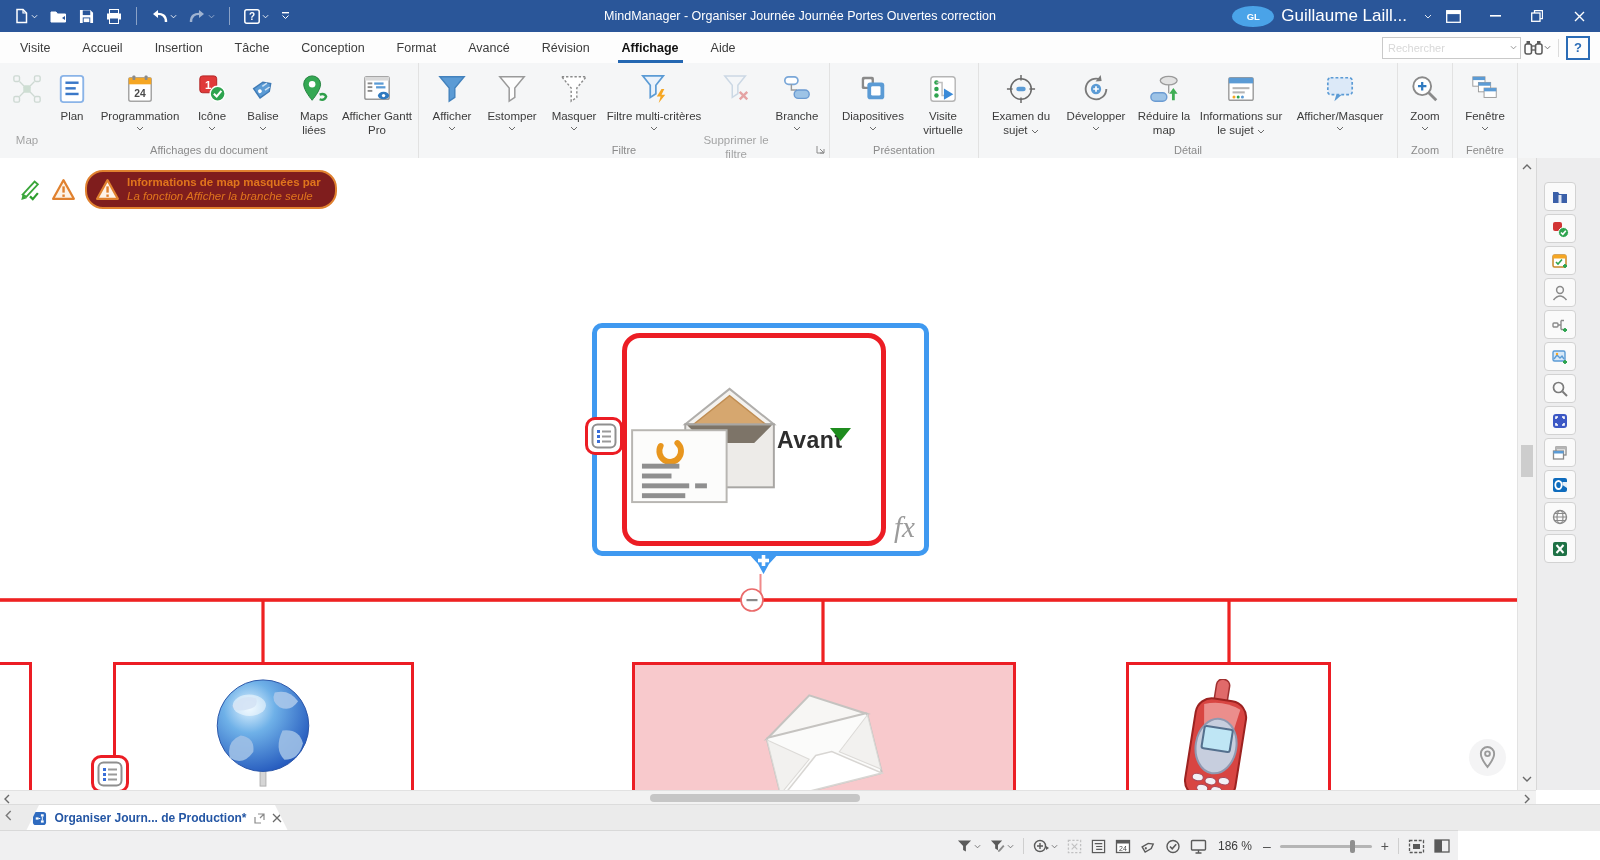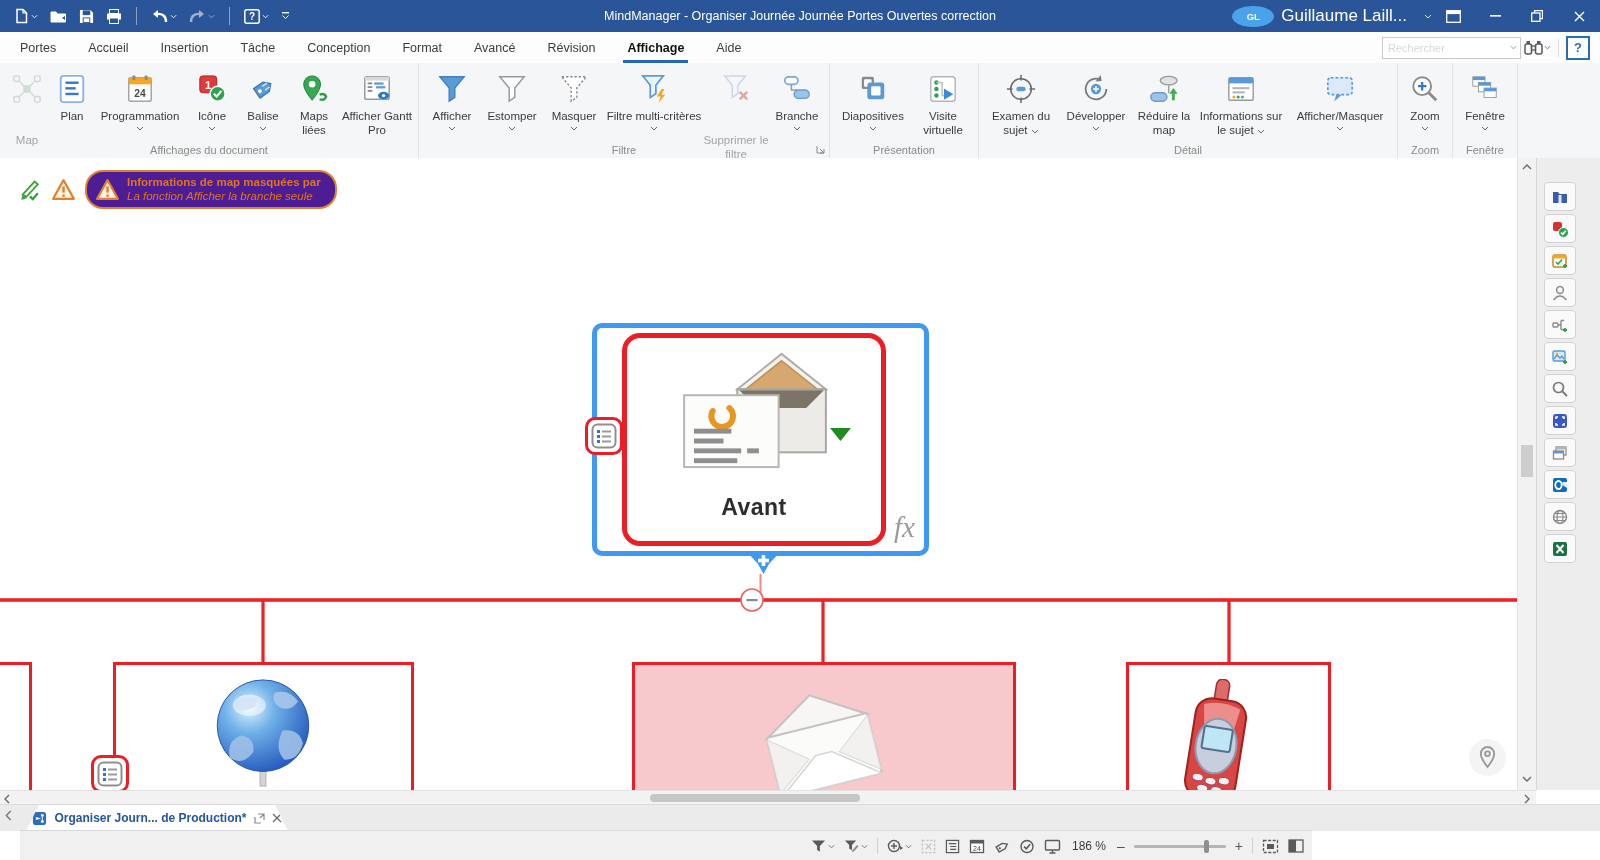--- a/index.html
+++ b/index.html
@@ -40,32 +40,32 @@
   .glabel{position:absolute;bottom:2px;left:0;right:0;text-align:center;font-size:11px;color:#8a8a8a;}
   .rbtn{display:flex;flex-direction:column;align-items:center;font-size:11.5px;color:#3b3b3b;padding-top:2px;}
   .ric{height:36px;display:flex;align-items:center;justify-content:center;}
   .rlabel{text-align:center;line-height:1.18;margin-top:3px;}
   .chev{margin-top:2px;height:5px;}
   .disabled{opacity:.45;gap:24px;}
   .dlauncher{position:absolute;right:3px;bottom:3px;}
   
   .canvas{position:absolute;top:158px;left:0;width:1517px;height:632px;background:#fff;overflow:hidden;}
   .alert-row{position:absolute;left:18px;top:12px;display:flex;align-items:center;gap:9px;}
-  .pill{border:2px solid #e0812f;border-radius:18px;background:#4c1d95;display:flex;align-items:center;
+  .pill{border:2px solid #e0812f;border-radius:18px;background:#7f1d1d;display:flex;align-items:center;
         gap:7px;padding:3px 14px 3px 8px;}
   .pill-text{color:#e0751d;font-size:11.5px;line-height:1.25;}
   .pill-text .l1{font-weight:bold;}
   .pill-text .l2{font-style:italic;}
   .connectors{position:absolute;left:0;top:0;}
   .subbox{position:absolute;border:3px solid #ec1d24;background:#fff;box-sizing:border-box;}
   .box-pink{background:#f8c9cc;}
   .node-sel{position:absolute;left:592px;top:165px;width:337px;height:233px;border:5px solid #3f99f0;
             border-radius:10px;background:#fff;box-sizing:border-box;}
   .node-red{position:absolute;left:25px;top:5px;width:264px;height:213px;border:5px solid #ec1d24;
-            border-radius:18px;box-sizing:border-box;display:flex;flex-direction:column;align-items:center;gap:20px;}
+            border-radius:18px;box-sizing:border-box;display:flex;flex-direction:row;align-items:center;}
   .node-label{font-weight:bold;font-size:23px;color:#2d2d2d;margin-top:2px;letter-spacing:.5px;}
   .fx{position:absolute;left:297px;top:183px;font-family:"Liberation Serif",serif;font-style:italic;
       font-size:29px;color:#9b9b9b;}
   .badge{position:absolute;background:#fff;border:3px solid #ec1d24;border-radius:10px;padding:3px;}
   .badge-main{left:-12px;top:89px;}
   .plus-tab{position:absolute;left:150px;top:224px;}
   .tri{position:absolute;}
   .pin-btn{position:absolute;left:1469px;top:581px;width:37px;height:37px;border-radius:50%;
            background:#f4f4f5;display:flex;align-items:center;justify-content:center;}
   
@@ -83,22 +83,22 @@
   .hthumb{position:absolute;left:650px;top:3px;width:210px;height:8px;background:#c6c6c6;border-radius:4px;}
   
   .tabbar{position:absolute;left:0;top:804px;width:1600px;height:26px;background:#ebebeb;
           border-top:1px solid #dcdcdc;}
   .doctab{position:absolute;left:26px;top:0px;height:26px;width:262px;background:#fff;
           clip-path:polygon(13px 0,249px 0,262px 26px,0 26px);
           display:flex;align-items:center;justify-content:center;gap:7px;}
   .doctab-label{font-weight:bold;font-size:12px;color:#2456a4;}
   .tab-arrow{position:absolute;top:5px;}
   
-  .statusbar{position:absolute;left:0;top:830px;width:1292px;height:30px;background:#f0f0f1;
-             border-top:1px solid #d9d9d9;margin-left:20px;}
+  .statusbar{position:absolute;left:0;top:830px;width:1458px;height:30px;background:#f0f0f1;
+             border-top:1px solid #d9d9d9;}
   .status-right{position:absolute;right:8px;top:0;height:30px;display:flex;align-items:center;gap:9px;}
   .sico{display:flex;align-items:center;gap:2px;}
   .ssep{width:1px;height:16px;background:#cfcfcf;}
   .zoomtxt{font-size:12px;color:#3c3c3c;margin:0 2px;}
   .zoom-glyph{font-size:14px;color:#555;}
   .sl-track{width:92px;height:3px;background:#b5b5b5;border-radius:2px;position:relative;}
   .sl-handle{position:absolute;left:70px;top:-5px;width:5px;height:13px;border-radius:2px;background:#8f8f8f;}
 </style>
 </head>
 <body>
@@ -198,21 +198,21 @@
     <span class="wbtn">
       <svg width="11" height="11" viewBox="0 0 11 11">
           <path d="M1,1 L10,10 M10,1 L1,10" stroke="#fff" stroke-width="1.4"></path>
         </svg>
     </span>
   </div>
 </div>
 
 <div class="menubar">
   <div class="mtabs">
-    <span class="mtab">Portes</span>
+    <span class="mtab">Visite</span>
     <span class="mtab">Accueil</span>
     <span class="mtab">Insertion</span>
     <span class="mtab">Tâche</span>
     <span class="mtab">Conception</span>
     <span class="mtab">Format</span>
     <span class="mtab">Avancé</span>
     <span class="mtab">Révision</span>
     <span class="mtab active">Affichage</span>
     <span class="mtab">Aide</span>
   </div>

